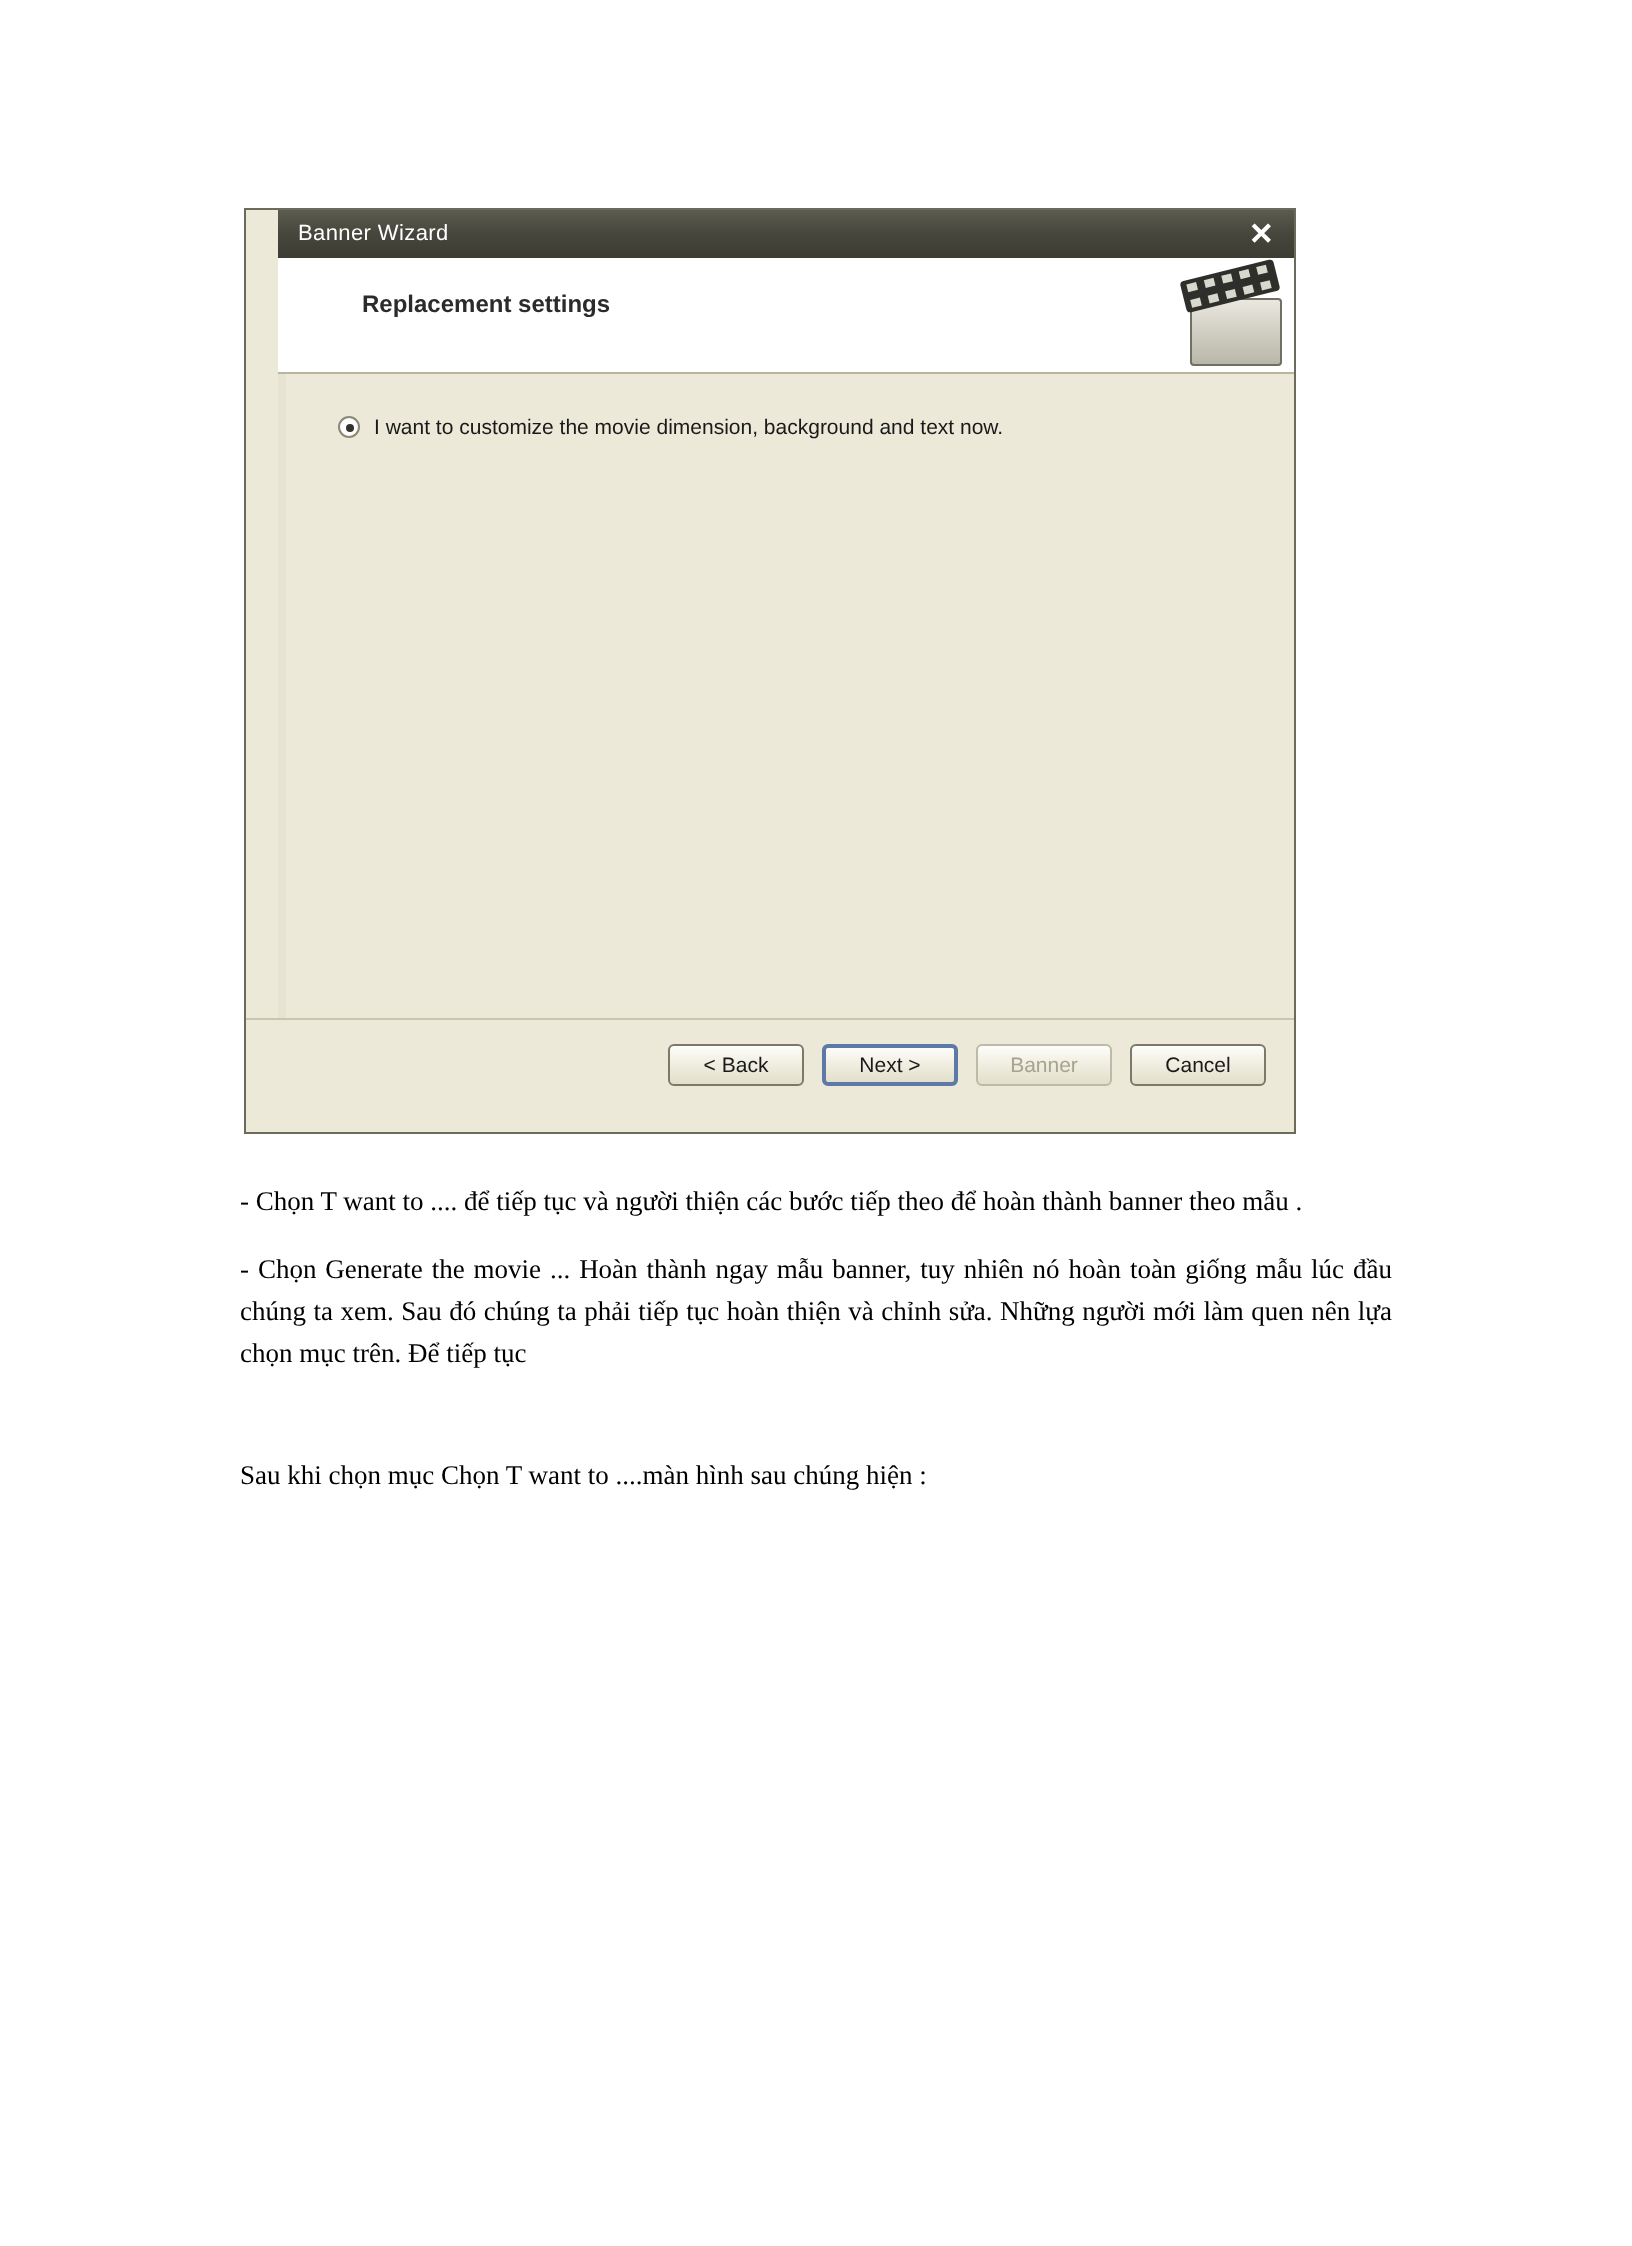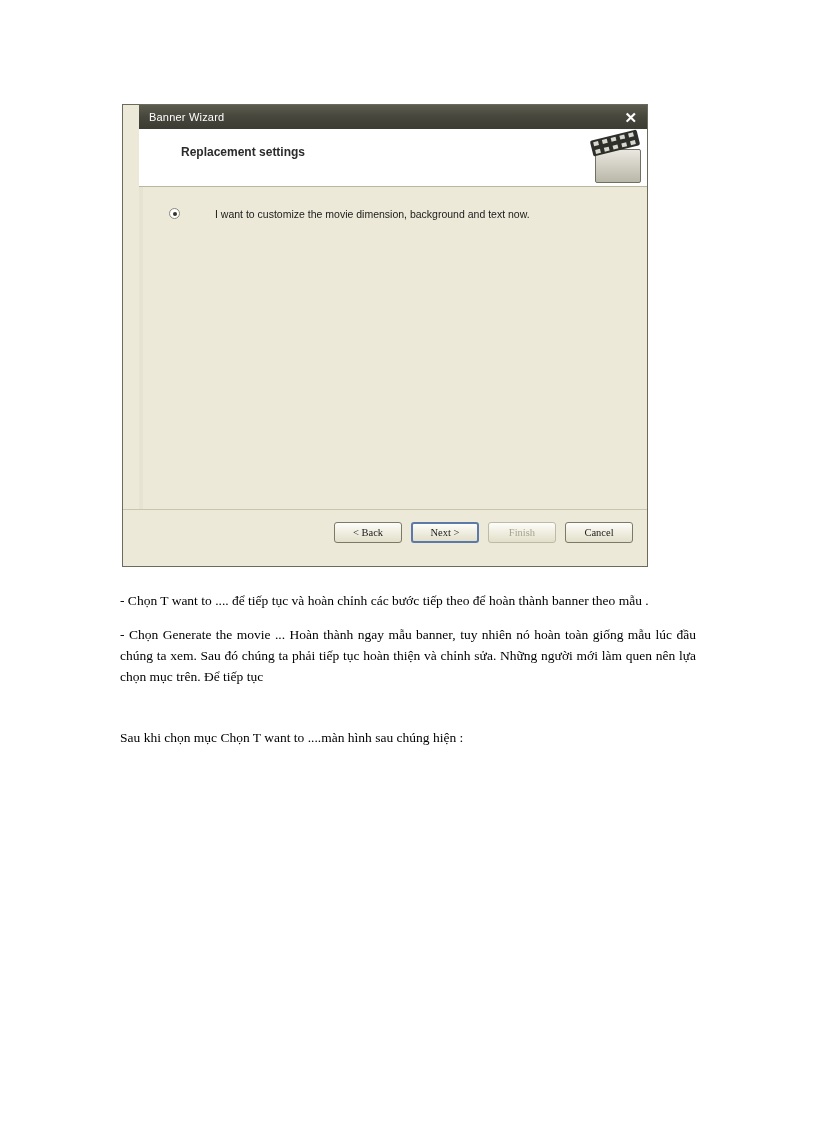--- a/index.html
+++ b/index.html
@@ -142,21 +142,21 @@
   .radio.checked::after {
     content: "";
     position: absolute;
     left: 2.5px;
     top: 2.5px;
     width: 4px;
     height: 4px;
     border-radius: 50%;
     background: #33332b;
   }
-  .option-main { display: block; margin-left: 28px; }
+  .option-main { display: block; }
   .option-desc { display: block; }
 
   .footer {
     position: absolute;
     left: 0;
     right: 0;
     bottom: 0;
     height: 56px;
     background: #ece9d8;
     border-top: 1px solid #c8c5b0;
@@ -167,21 +167,21 @@
     top: 12px;
     display: flex;
     gap: 9px;
   }
   .btn {
     width: 68px;
     height: 21px;
     background: linear-gradient(to bottom, #fdfdfb 0%, #f1efe2 45%, #e2dfcb 100%);
     border: 1px solid #7b7a68;
     border-radius: 3px;
-    font-family: Liberation Serif, serif;
+    font-family: Liberation Sans, sans-serif;
     font-size: 10.5px;
     color: #1a1a1a;
     display: flex;
     align-items: center;
     justify-content: center;
     cursor: pointer;
     box-sizing: border-box;
     text-align: center;
   }
   .btn.primary {
@@ -246,22 +246,22 @@
       </div>
 
 
     </div>
   </div>
 
   <div class="footer">
     <div class="btn-row">
       <div class="btn">&lt; Back</div>
       <div class="btn primary">Next &gt;</div>
-      <div class="btn disabled">Finish</div>
+      <div class="btn disabled">Banner</div>
       <div class="btn">Cancel</div>
     </div>
   </div>
 
 </div>
 
-<div class="doc-text p1">- Chọn T want to .... để tiếp tục và hoàn chỉnh các bước tiếp theo để hoàn thành banner theo mẫu .</div>
+<div class="doc-text p1">- Chọn T want to .... để tiếp tục và người thiện các bước tiếp theo để hoàn thành banner theo mẫu .</div>
 <div class="doc-text p2">- Chọn Generate the movie ... Hoàn thành ngay mẫu banner, tuy nhiên nó hoàn toàn giống mẫu lúc đầu chúng ta xem. Sau đó chúng ta phải tiếp tục hoàn thiện và chỉnh sửa. Những người mới làm quen nên lựa chọn mục trên. Để tiếp tục</div>
 <div class="doc-text p3">Sau khi chọn mục Chọn T want to ....màn hình sau chúng hiện :</div>
 
 </body></html>

